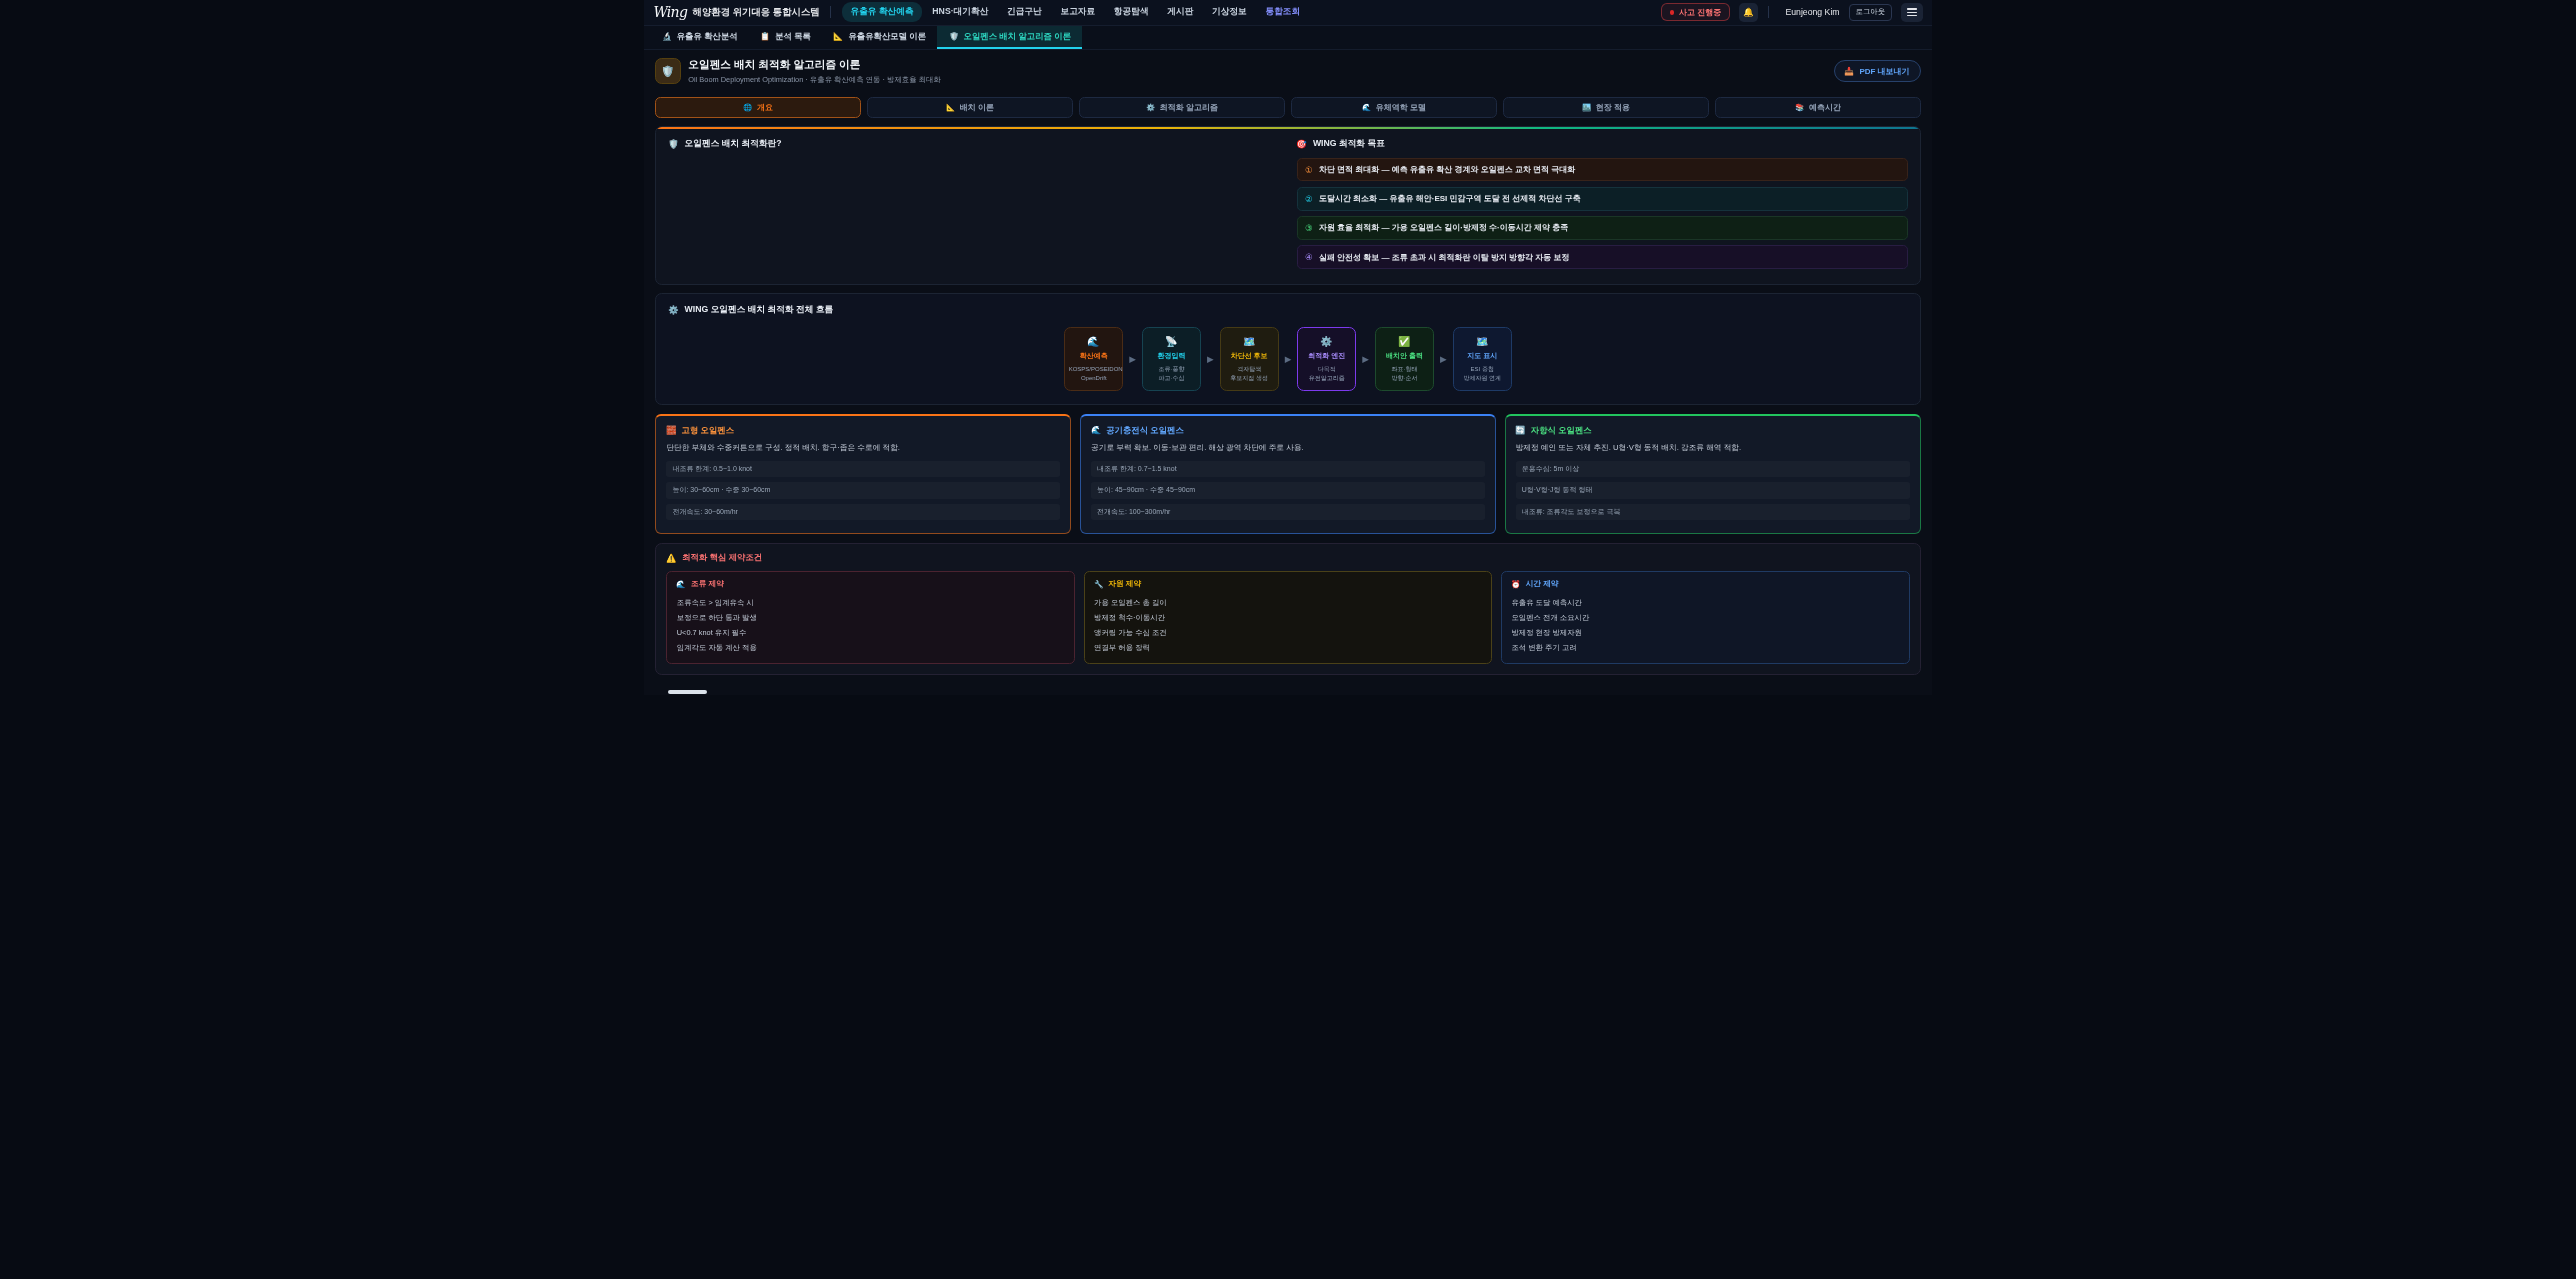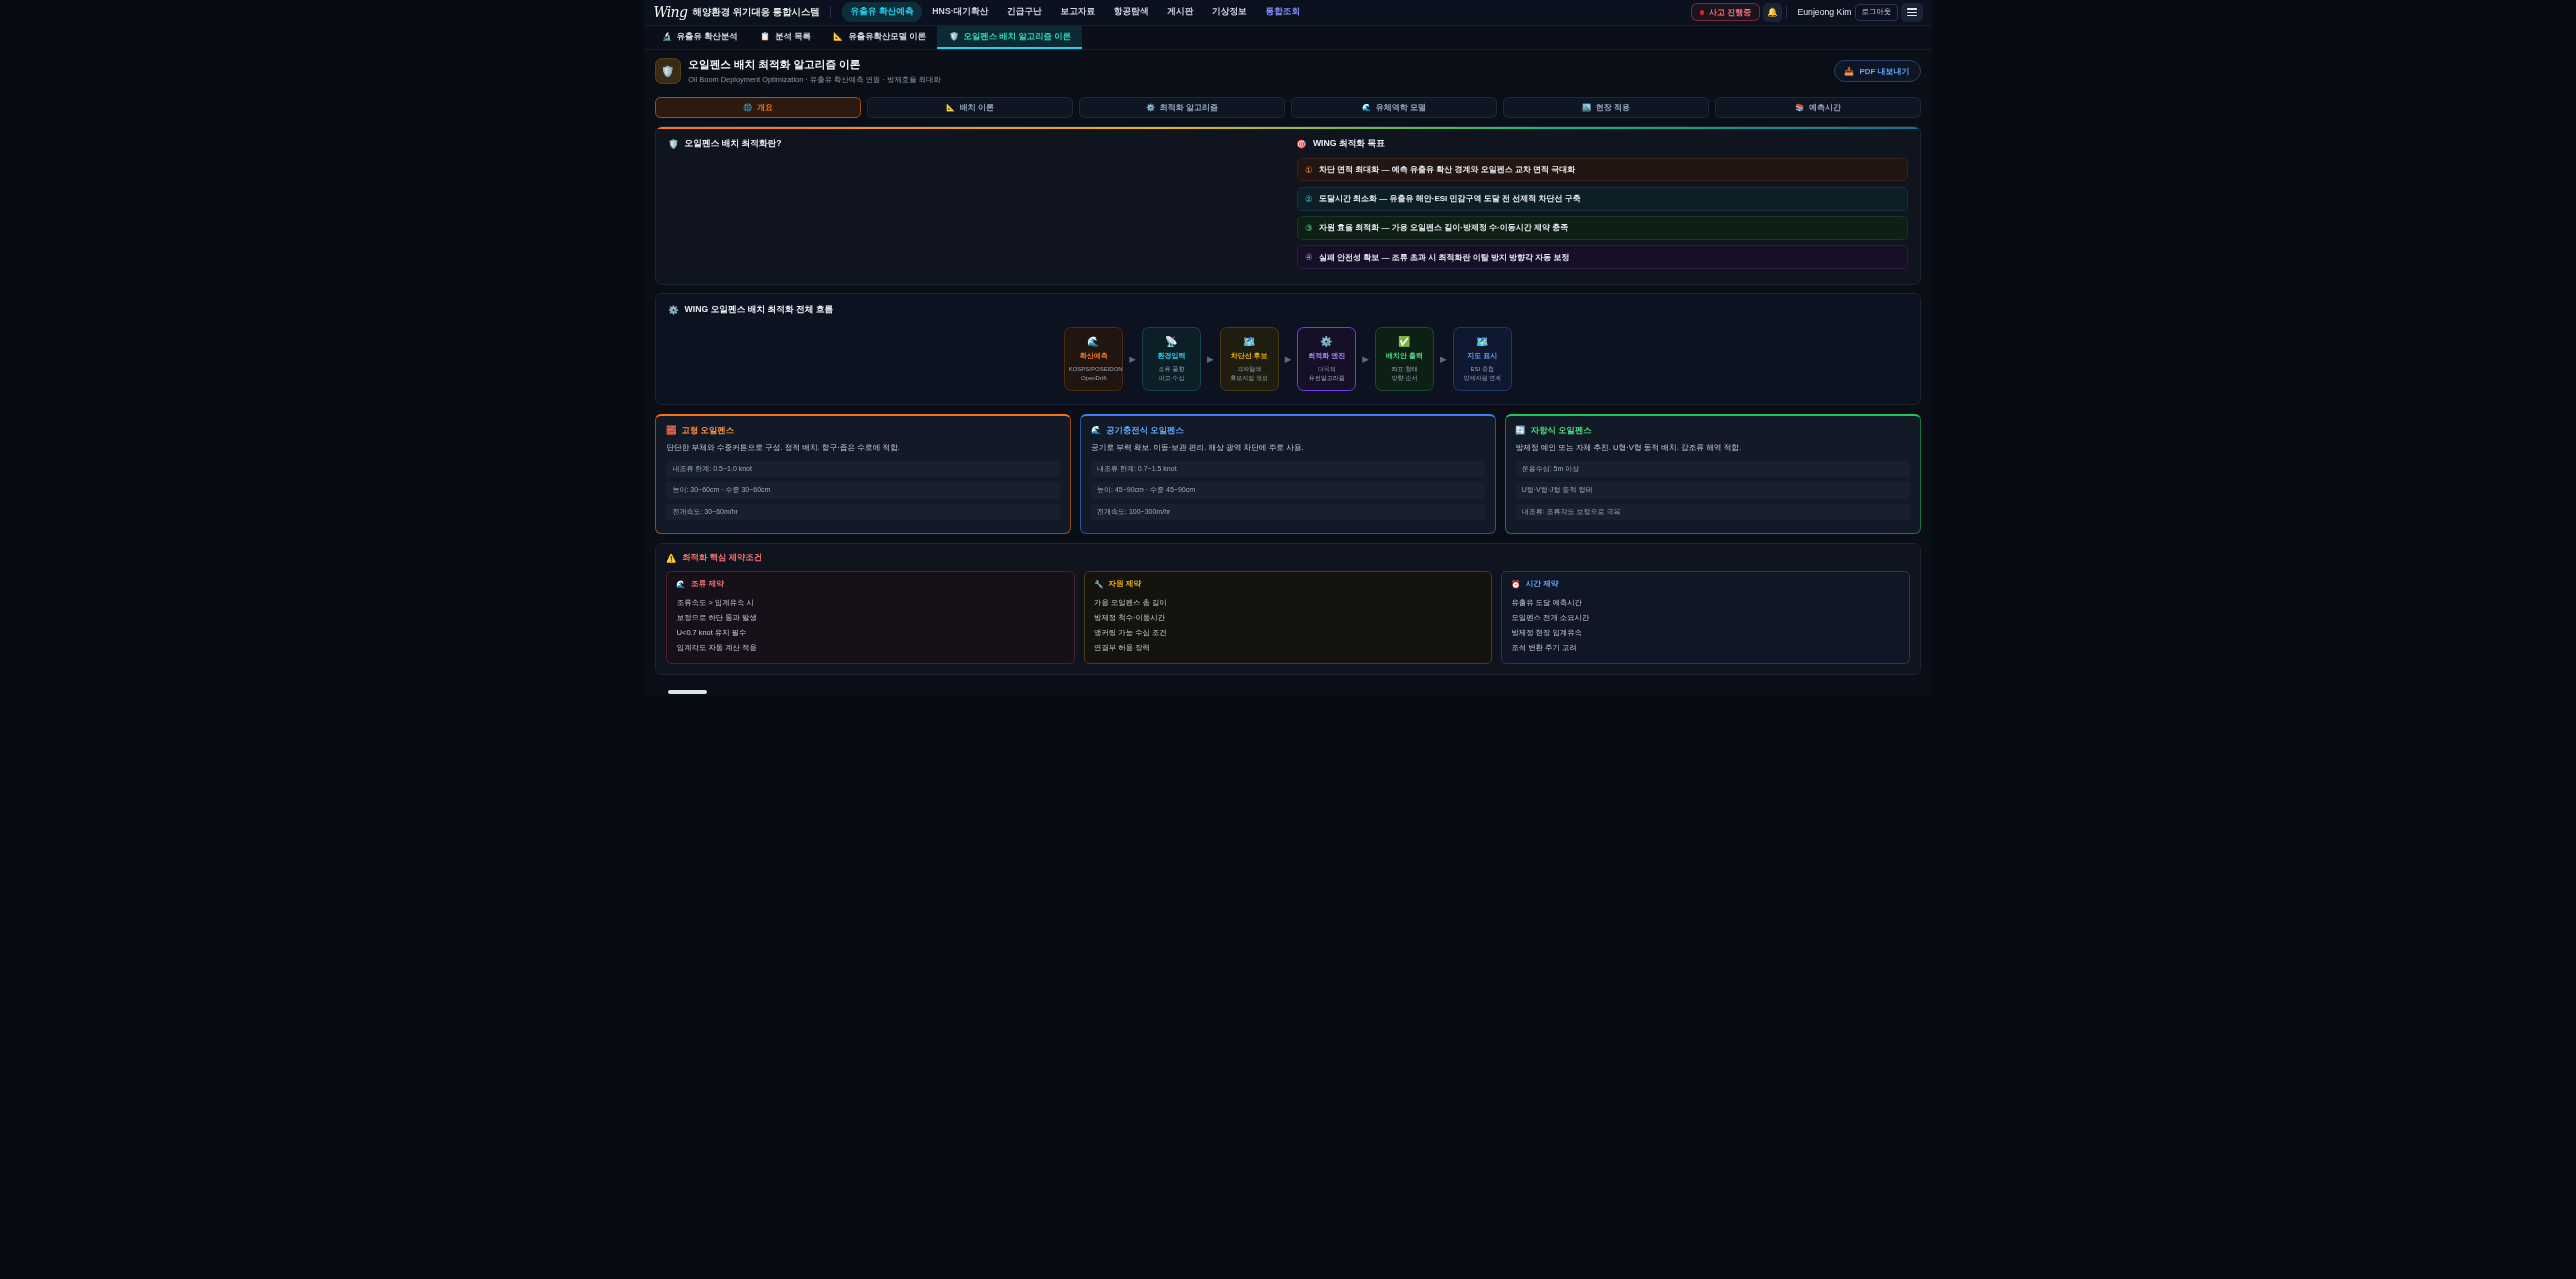--- a/index.html
+++ b/index.html
@@ -13,21 +13,21 @@
   
   .topbar { display:flex; align-items:center; height:25.5px; padding:0 9.4px; background:#0b111e; border-bottom:0.7px solid #151d2e; }
   .logo-wrap { display:flex; align-items:center; gap:5.4px; }
   .logo-mark { font-family:"DejaVu Serif", serif; font-style:italic; font-weight:400; font-size:14px; color:#f8fafc; letter-spacing:-0.7px; }
   .app-title { font-size:9.4px; font-weight:700; color:#e5e7eb; }
   .v-div { width:0.7px; height:12px; background:#26324a; margin:0 10.7px; }
   .nav { display:flex; align-items:center; gap:1.3px; }
   .nav-item { font-size:8.7px; font-weight:700; color:#cbd5e1; padding:4px 8.7px; border-radius:9px; cursor:pointer; text-decoration:none; white-space:nowrap; }
   .nav-item.active { color:#22d3ee; background:#0d2e3a; }
   .nav-item.highlight { color:#818cf8; }
-  .topbar-right { margin-left:auto; display:flex; align-items:center; gap:3px;padding-left:8px; }
+  .topbar-right { margin-left:auto; display:flex; align-items:center; gap:9px;padding-left:8px; }
   .incident-badge { display:flex; align-items:center; gap:4.7px; font-size:8px; font-weight:600; color:#f87171; border:0.7px solid rgba(239,68,68,.45); background:rgba(239,68,68,.07); padding:2.7px 8px; border-radius:6px; cursor:pointer; }
   .incident-dot { width:4.7px; height:4.7px; border-radius:50%; background:#dc2626; }
   .icon-btn { width:19px; height:19px; display:flex; align-items:center; justify-content:center; background:#1a2335; border-radius:4.7px; font-size:8.7px; cursor:pointer; border:none; color:#fbbf24; }
   .user-name { font-size:8.7px; color:#e5e7eb; margin-left:6px; }
   .logout-btn { font-size:7.4px; color:#cbd5e1; border:0.7px solid #2a3650; background:transparent; padding:2.7px 6px; border-radius:4px; cursor:pointer; }
   .hamburger { width:21.5px; height:19px; display:flex; flex-direction:column; gap:2px; align-items:center; justify-content:center; background:#1a2335; border-radius:4.7px; cursor:pointer; border:none; }
   .hamburger span { display:block; width:9.4px; height:1.3px; background:#e5e7eb; border-radius:0.7px; }
 
   
   .tabrow { display:flex; align-items:stretch; height:24px; padding:0 6.7px; background:#0a0f1a; border-bottom:0.7px solid #141c2c; }
@@ -345,21 +345,21 @@
         <div class="cons-line">앵커링 가능 수심 조건</div>
         <div class="cons-line">연결부 허용 장력</div>
       </div>
       <div class="cons-box cb-3">
         <div class="cons-box-title">
           <span>⏰</span>
           <span>시간 제약</span>
         </div>
         <div class="cons-line">유출유 도달 예측시간</div>
         <div class="cons-line">오일펜스 전개 소요시간</div>
-        <div class="cons-line">방제정 현장 임계유속</div>
+        <div class="cons-line">방제정 현장 방제자원</div>
         <div class="cons-line">조석 변환 주기 고려</div>
       </div>
     </div>
   </section>
 
 </main>
 
 <div class="hscroll-thumb"></div>
 
 

